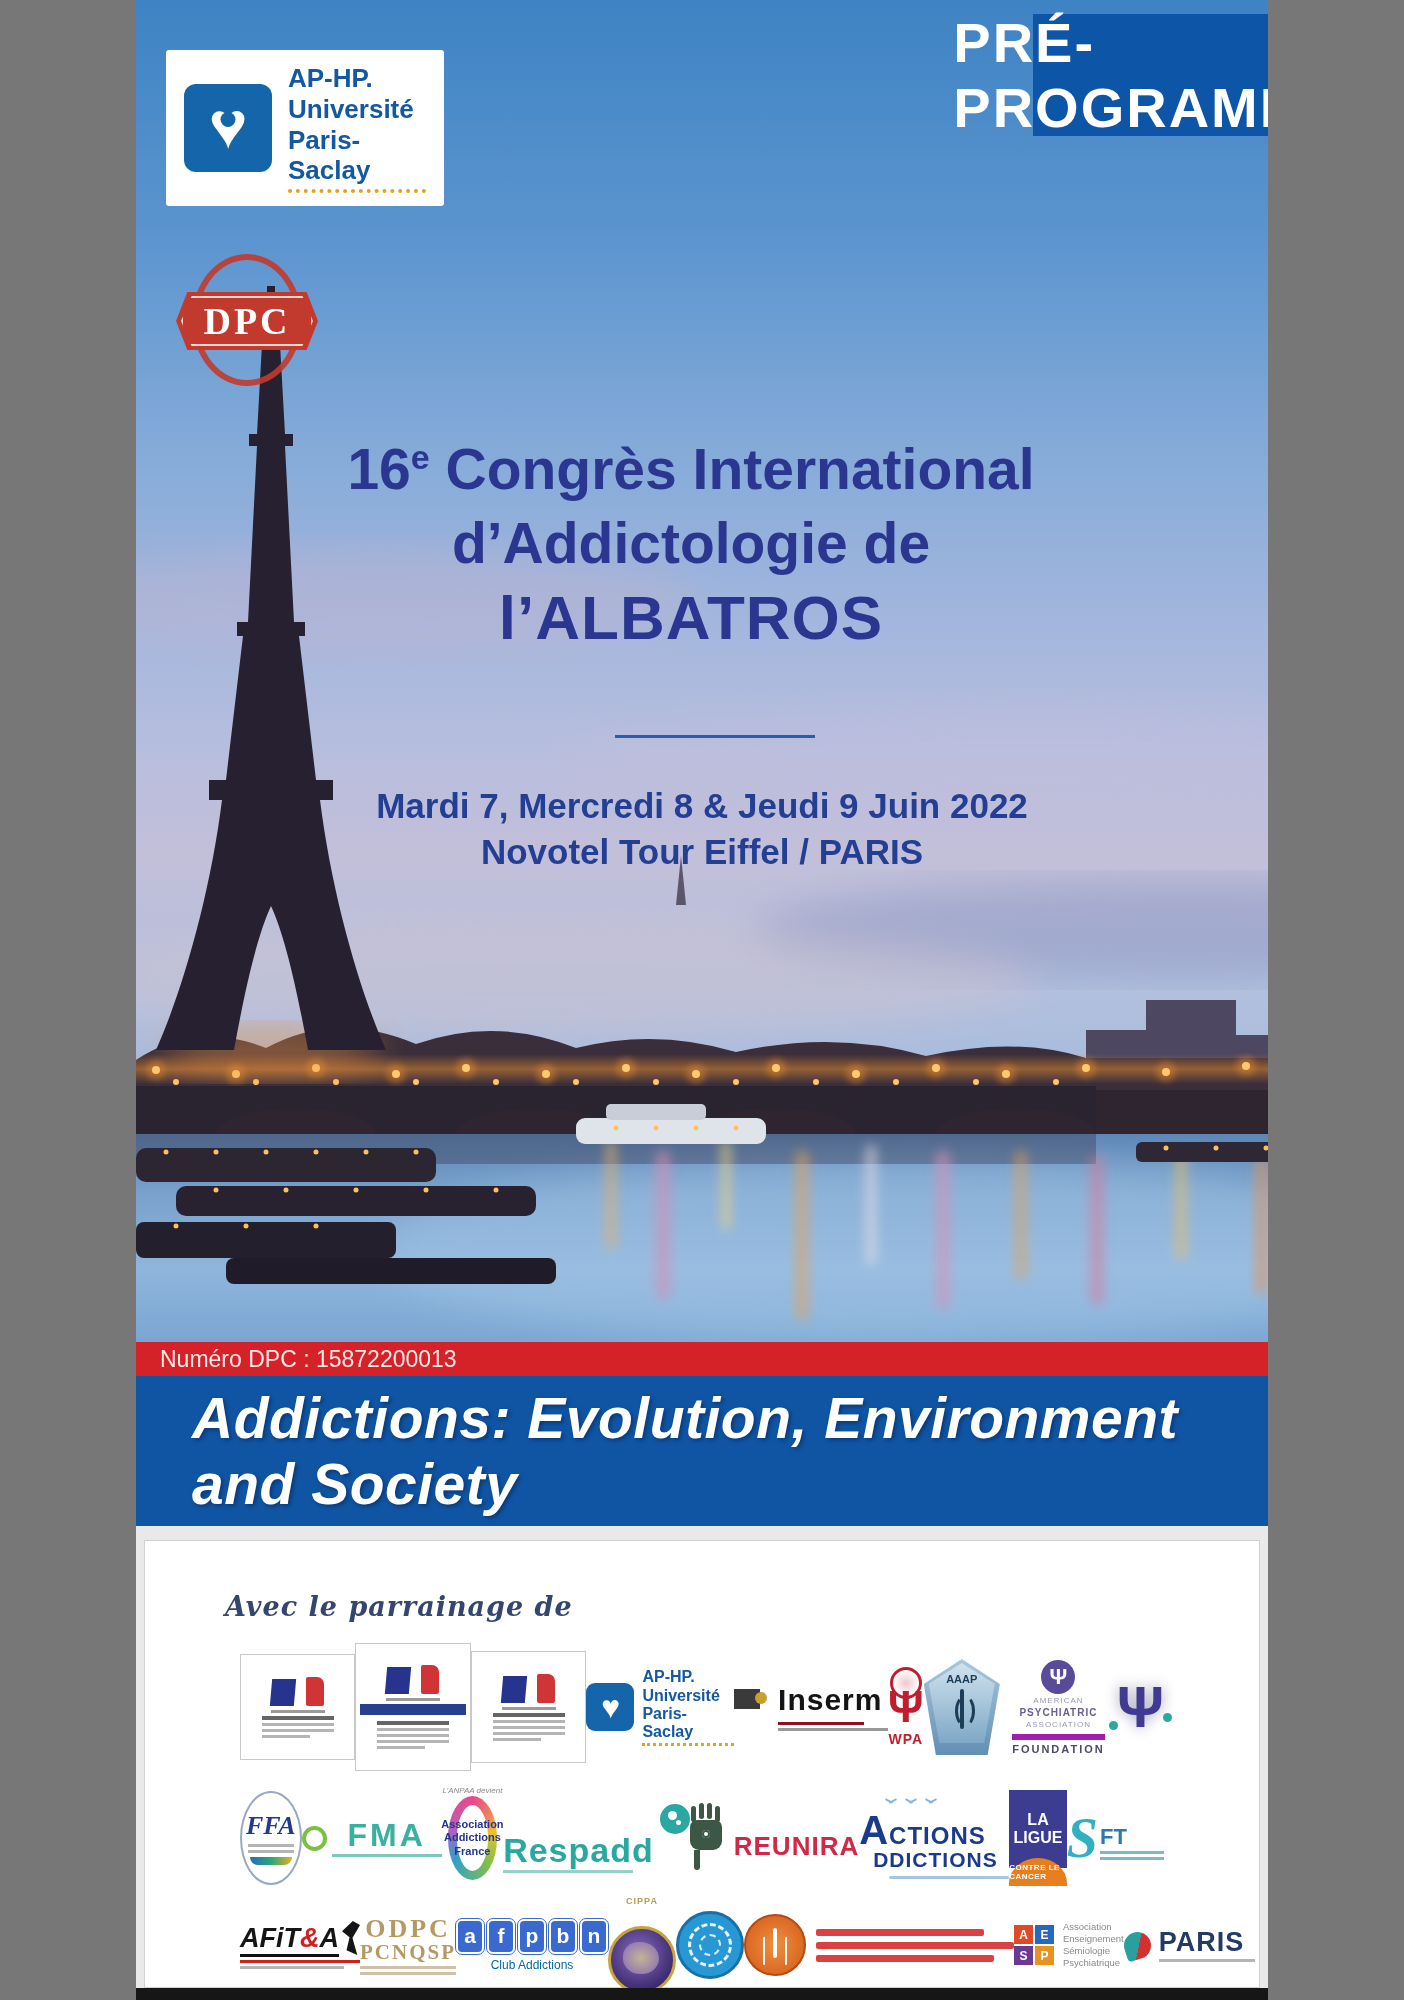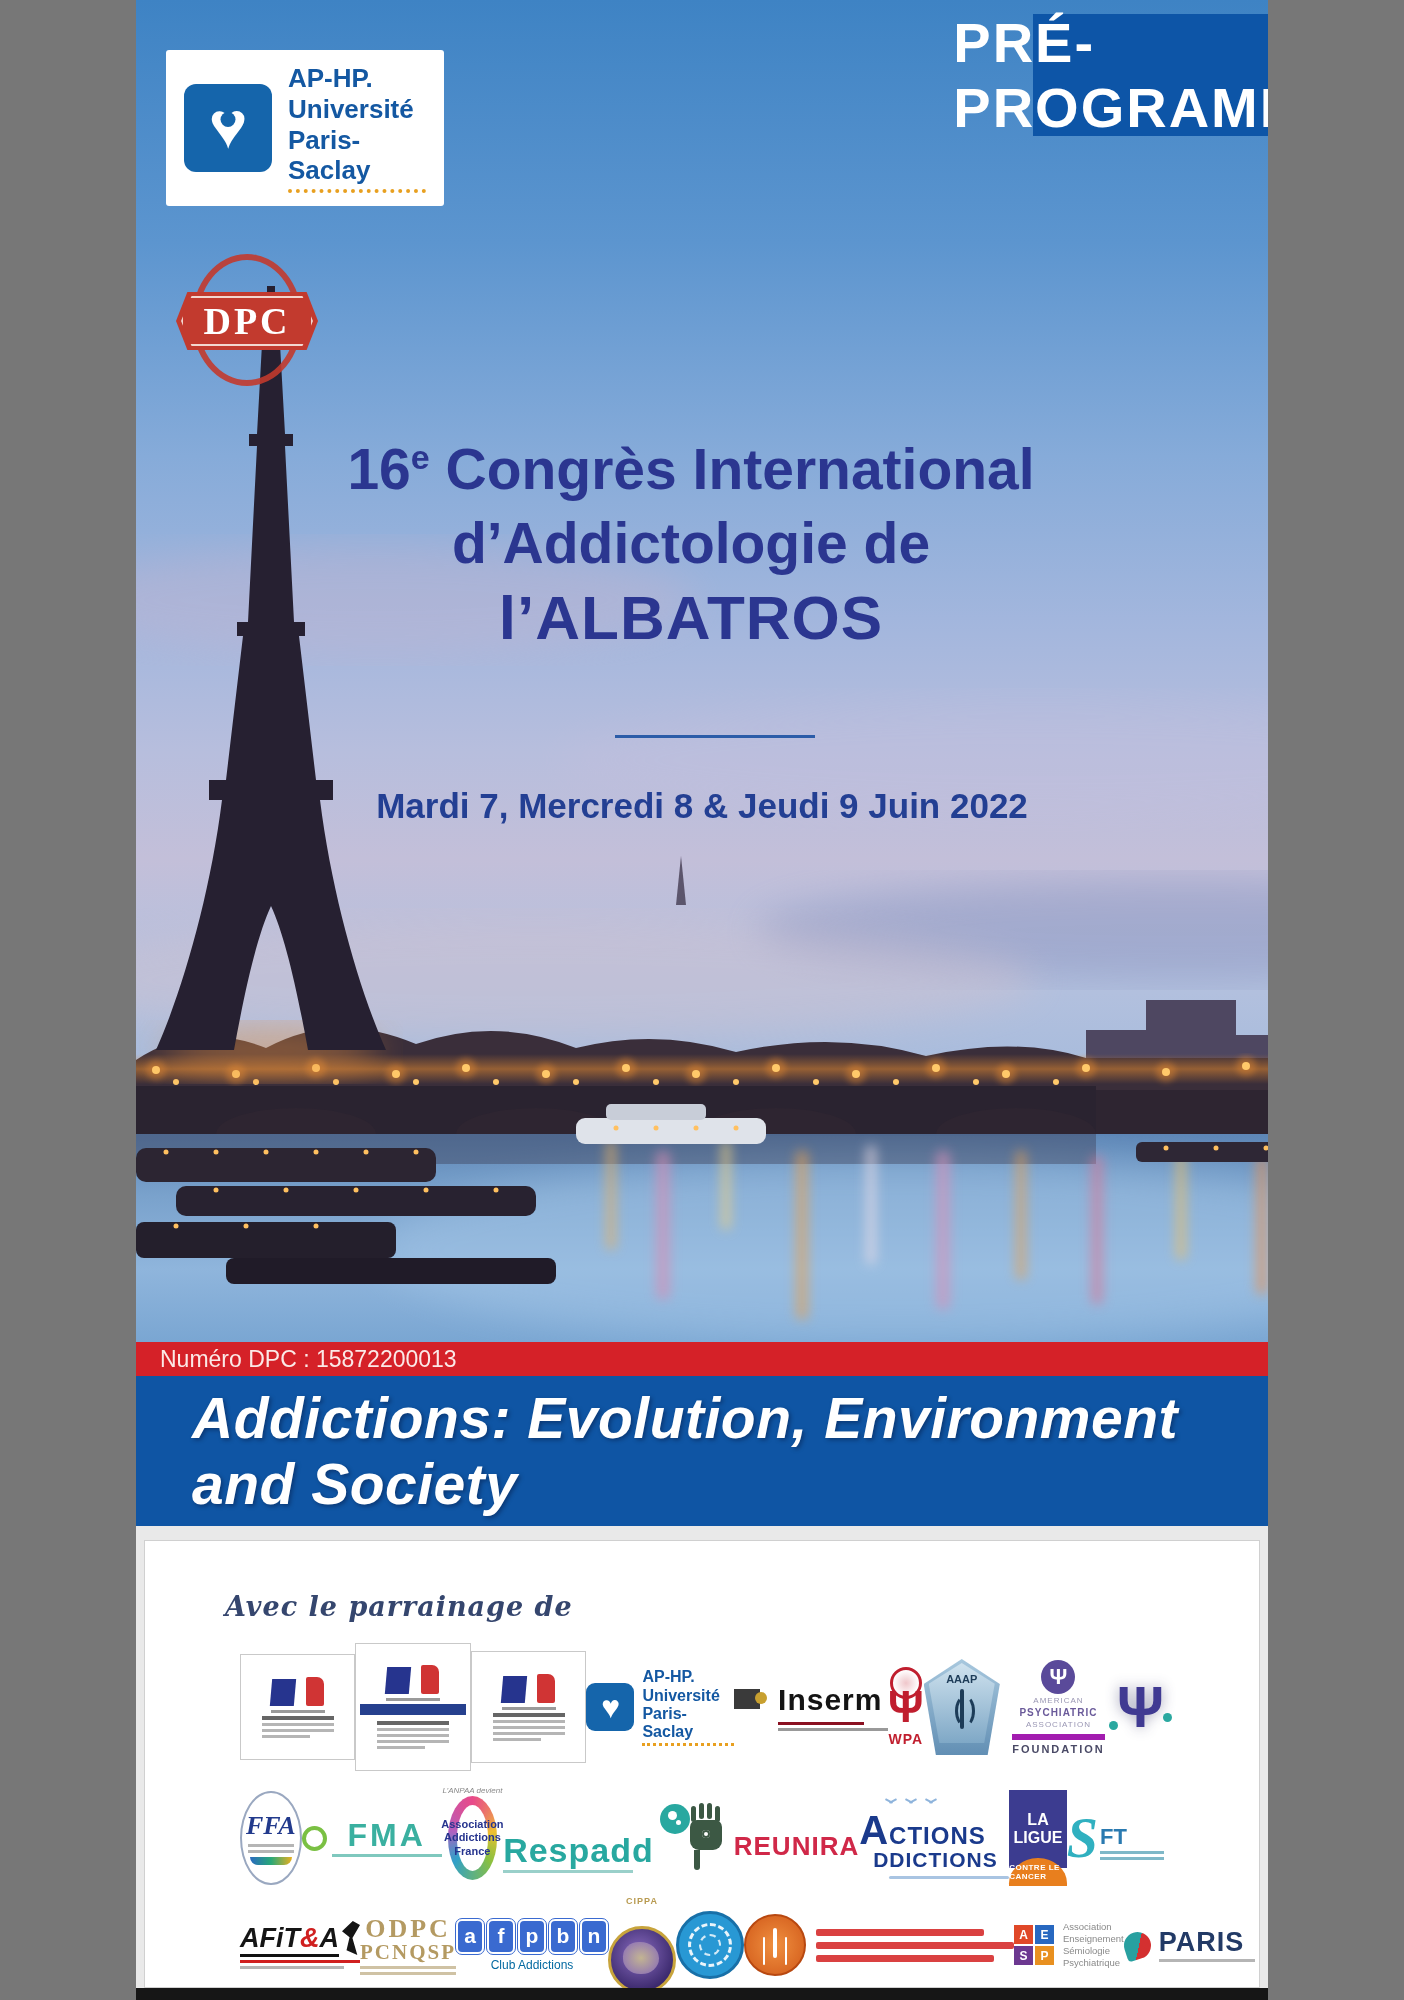--- a/index.html
+++ b/index.html
@@ -470,20 +470,21 @@
   </div>
 
   <div class="title-block">
     <div class="t1"><span>16</span><sup>e</sup><span> Congrès International</span></div>
     <div class="t2">d’Addictologie de</div>
     <div class="t3">l’ALBATROS</div>
   </div>
   <div class="divider"></div>
   <div class="dates">
     <div>Mardi 7, Mercredi 8 &amp; Jeudi 9 Juin 2022</div>
+    <div>Novotel Tour Eiffel / PARIS</div>
   </div>
 
   <div style="position:absolute;left:1158px;top:1042px;">
     <svg width="240" height="300" viewBox="0 0 240 300">
       <path d="M6,262 L234,248 L234,268 L6,282 Z" fill="#1c2c55"></path>
       <path fill="#fdfdfd" stroke="#2a3a66" stroke-width="2" d="M117,4 h6 v34 h-6 Z
            M112,38 L128,38 L134,118 L106,118 Z
            M100,118 h40 v10 h-40 Z
            M108,128 L132,128 L142,196 L98,196 Z
            M90,196 h60 v10 h-60 Z

